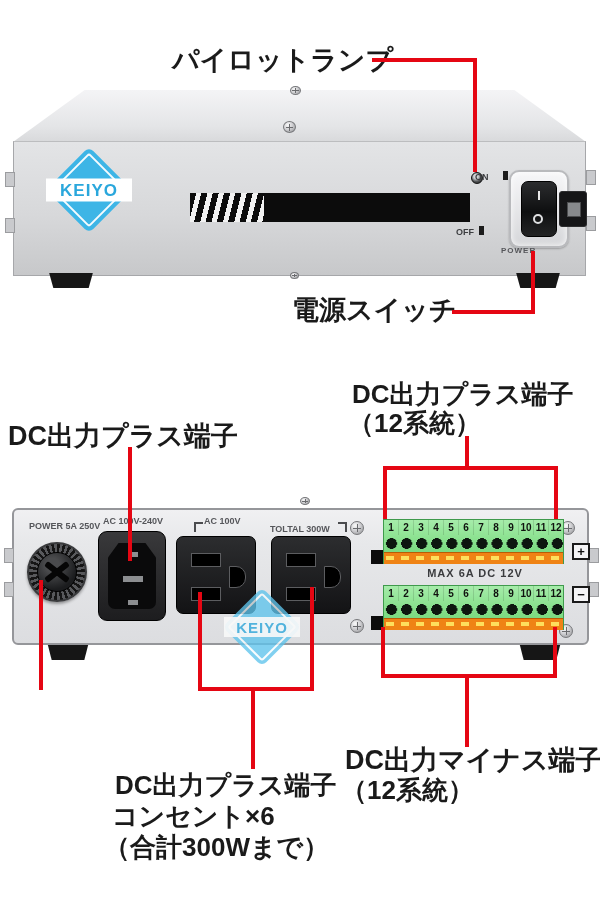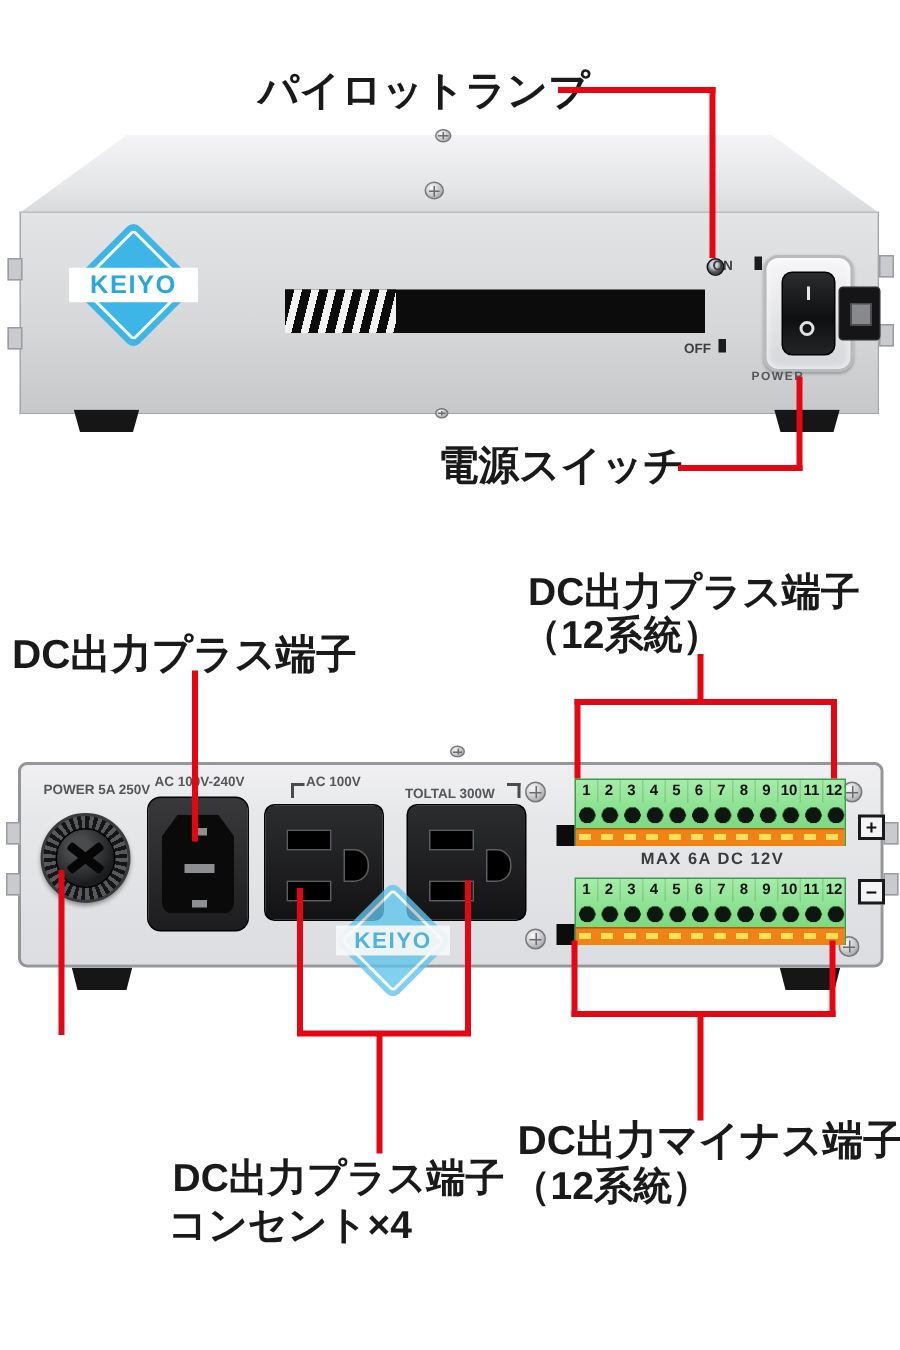--- a/index.html
+++ b/index.html
@@ -261,17 +261,18 @@
   <div class="rline" style="left:553px;top:627px;width:4px;height:51px;"></div>
   <div class="rline" style="left:381px;top:674px;width:176px;height:4px;"></div>
   <div class="rline" style="left:465px;top:677px;width:4px;height:70px;"></div>
 
   <div class="jp" style="left:172px;top:42px;font-size:27px;">パイロットランプ</div>
   <div class="jp" style="left:292px;top:292px;font-size:27px;">電源スイッチ</div>
   <div class="jp" style="left:352px;top:377px;font-size:26px;">DC出力プラス端子</div>
   <div class="jp" style="left:348px;top:406px;font-size:26px;">（12系統）</div>
   <div class="jp" style="left:8px;top:418px;font-size:27px;">DC出力プラス端子</div>
   <div class="jp" style="left:115px;top:768px;font-size:26px;">DC出力プラス端子</div>
-  <div class="jp" style="left:112px;top:799px;font-size:26px;">コンセント×4</div>
+  <div class="jp" style="left:112px;top:799px;font-size:26px;">コンセント×6</div>
+  <div class="jp" style="left:104px;top:830px;font-size:26px;">（合計300Wまで）</div>
   <div class="jp" style="left:345px;top:742px;font-size:27px;">DC出力マイナス端子</div>
   <div class="jp" style="left:341px;top:773px;font-size:26px;">（12系統）</div>
 
 </div>
 
 </body></html>

